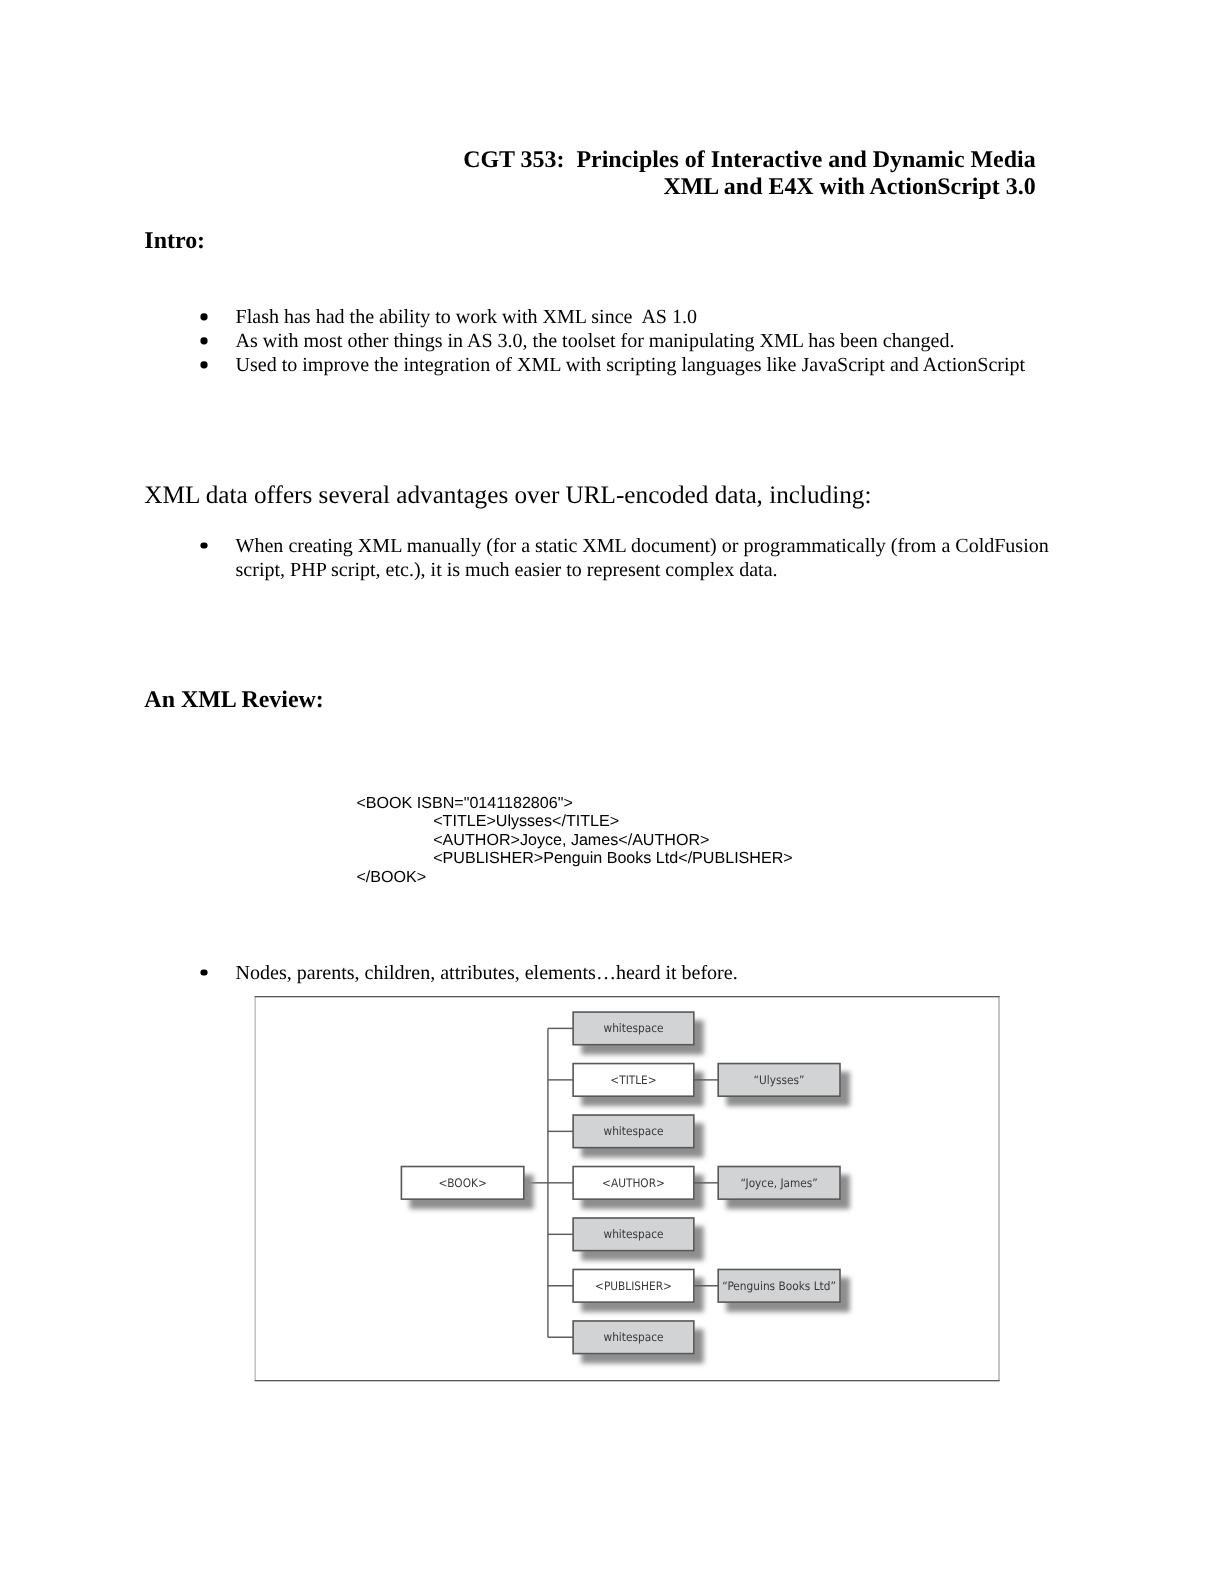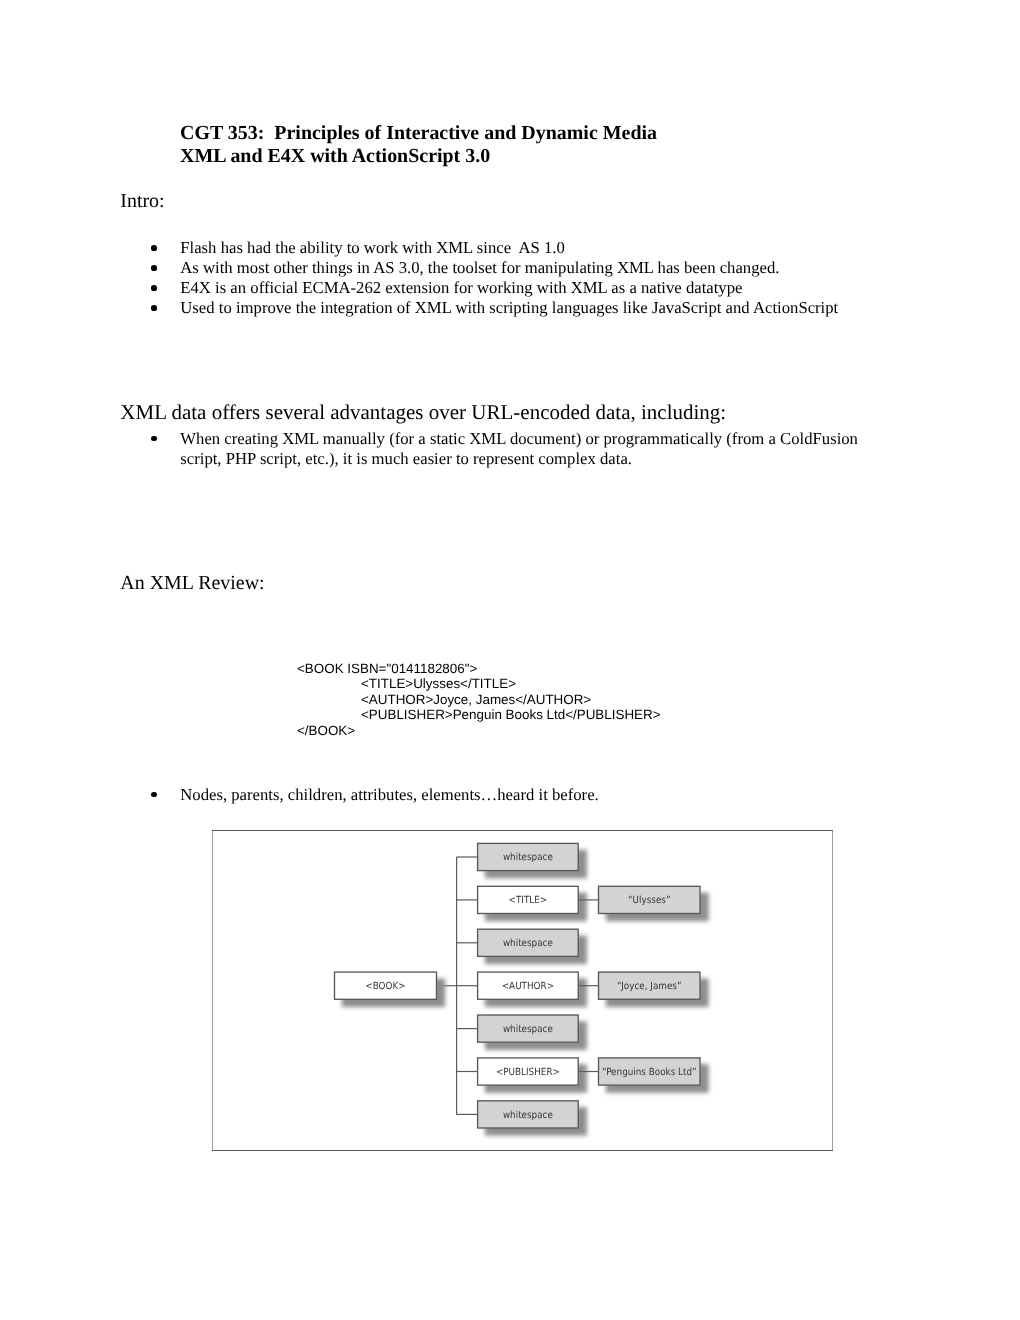--- a/index.html
+++ b/index.html
@@ -7,28 +7,28 @@
                -webkit-font-smoothing:antialiased; text-rendering:geometricPrecision; }
   body {
     width:1020px; height:1320px;
     font-family:"Liberation Serif", serif;
     color:#000000;
   }
   .page { position:relative; width:1020px; height:1320px; overflow:hidden; background:#fff;
           will-change:transform; }
 
   
-  .title-block { position:absolute; left:180px; top:121.6px; width:700px; text-align:left; }
+  .title-block { position:absolute; left:163px; top:121.6px; width:700px; text-align:right; }
   .title-line { font-weight:bold; font-size:19.95px; line-height:23.4px; white-space:pre; }
 
-  .h2 { position:absolute; font-weight:normal; font-size:19.95px; line-height:20.6px; left:120.3px; }
+  .h2 { position:absolute; font-weight:bold; font-size:19.95px; line-height:20.6px; left:120.3px; }
 
   .para { position:absolute; font-size:21px; line-height:20.0px; left:120.3px; }
 
-  ul.bullets { position:absolute; margin:0; padding:0; list-style:none;
+  ul.bullets { position:absolute; margin:16px; padding:0; list-style:none;
                font-size:16.7px; line-height:20.0px; }
   ul.bullets > li { position:relative; padding-left:0; }
   .bl-mark { position:absolute; left:0.8px; top:6.8px; width:5.7px; height:5.7px;
              border-radius:50%; background:#000; font-size:0; }
   .bl-text { display:block; margin-left:30px; white-space:pre-wrap; }
 
   .code { position:absolute; font-family:"Liberation Sans", sans-serif; font-size:13.42px;
           line-height:15.65px; left:297px; white-space:pre; }
   .code .ln { position:relative; }
 
@@ -49,24 +49,20 @@
   <div class="h2" style="top:191px">Intro:</div>
 
   <ul class="bullets" id="intro-bullets" style="left:150.3px; top:238.3px; width:730px">
       <li>
         <span class="bl-mark" title="•"></span>
         <span class="bl-text"><span style="">Flash has had the ability to work with XML since  AS 1.0</span></span>
       </li>
       <li>
         <span class="bl-mark" title="•"></span>
         <span class="bl-text"><span style="">As with most other things in AS 3.0, the toolset for manipulating XML has been changed.</span></span>
-      </li>
-      <li>
-        <span class="bl-mark" title="•"></span>
-        <span class="bl-text"><span style="">E4X is an official ECMA-262 extension for working with XML as a native datatype</span></span>
       </li>
       <li>
         <span class="bl-mark" title="•"></span>
         <span class="bl-text"><span style="">Used to improve the integration of XML with scripting languages like JavaScript and ActionScript</span></span>
       </li>
     </ul>
 
   <div class="para" style="top:401.8px">XML data offers several advantages over URL-encoded data, including:</div>
 
   <ul class="bullets" id="adv-bullets" style="left:150.3px; top:429px; width:742px">

